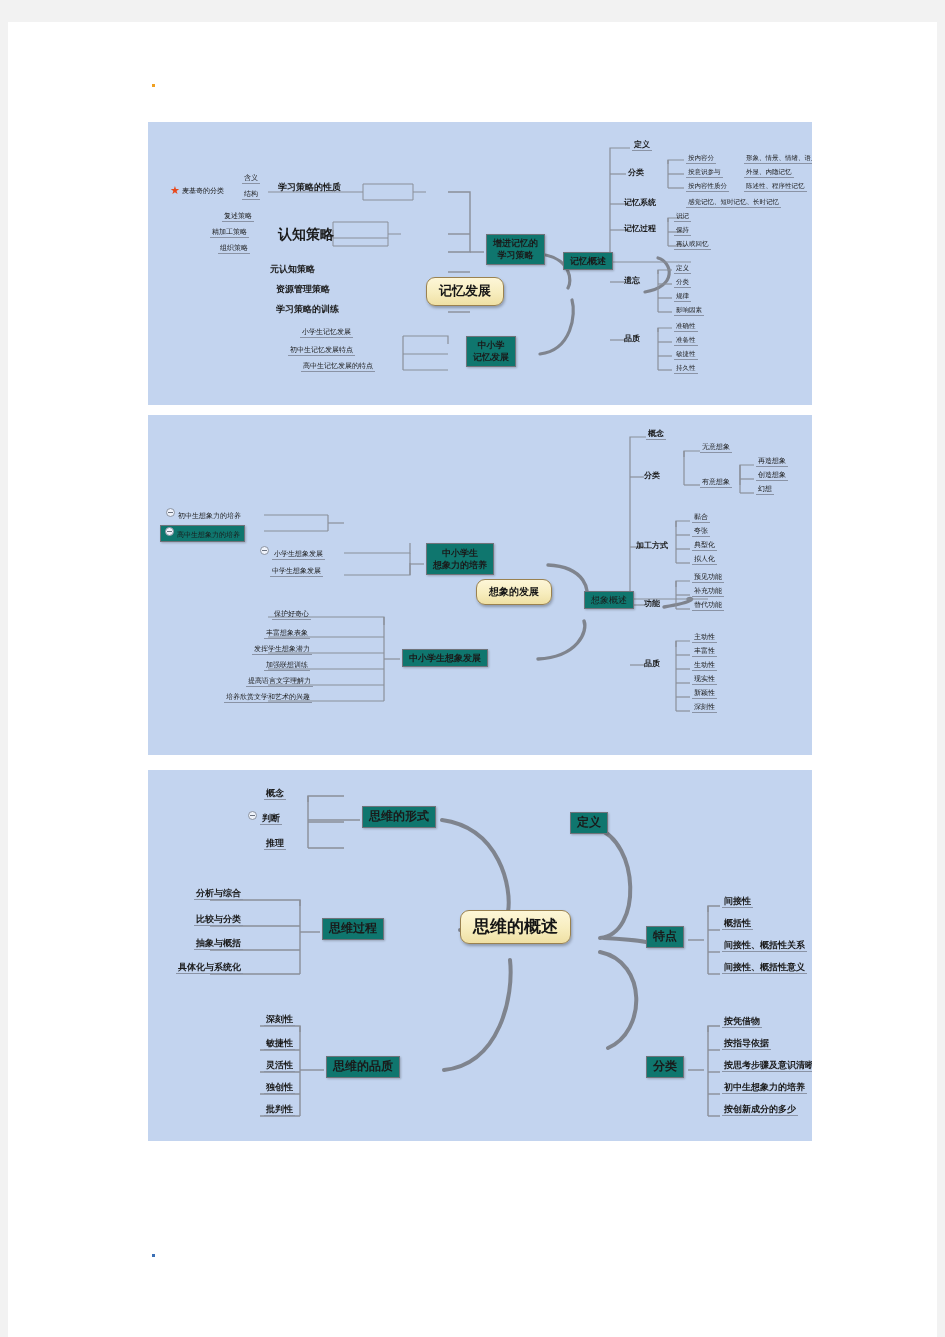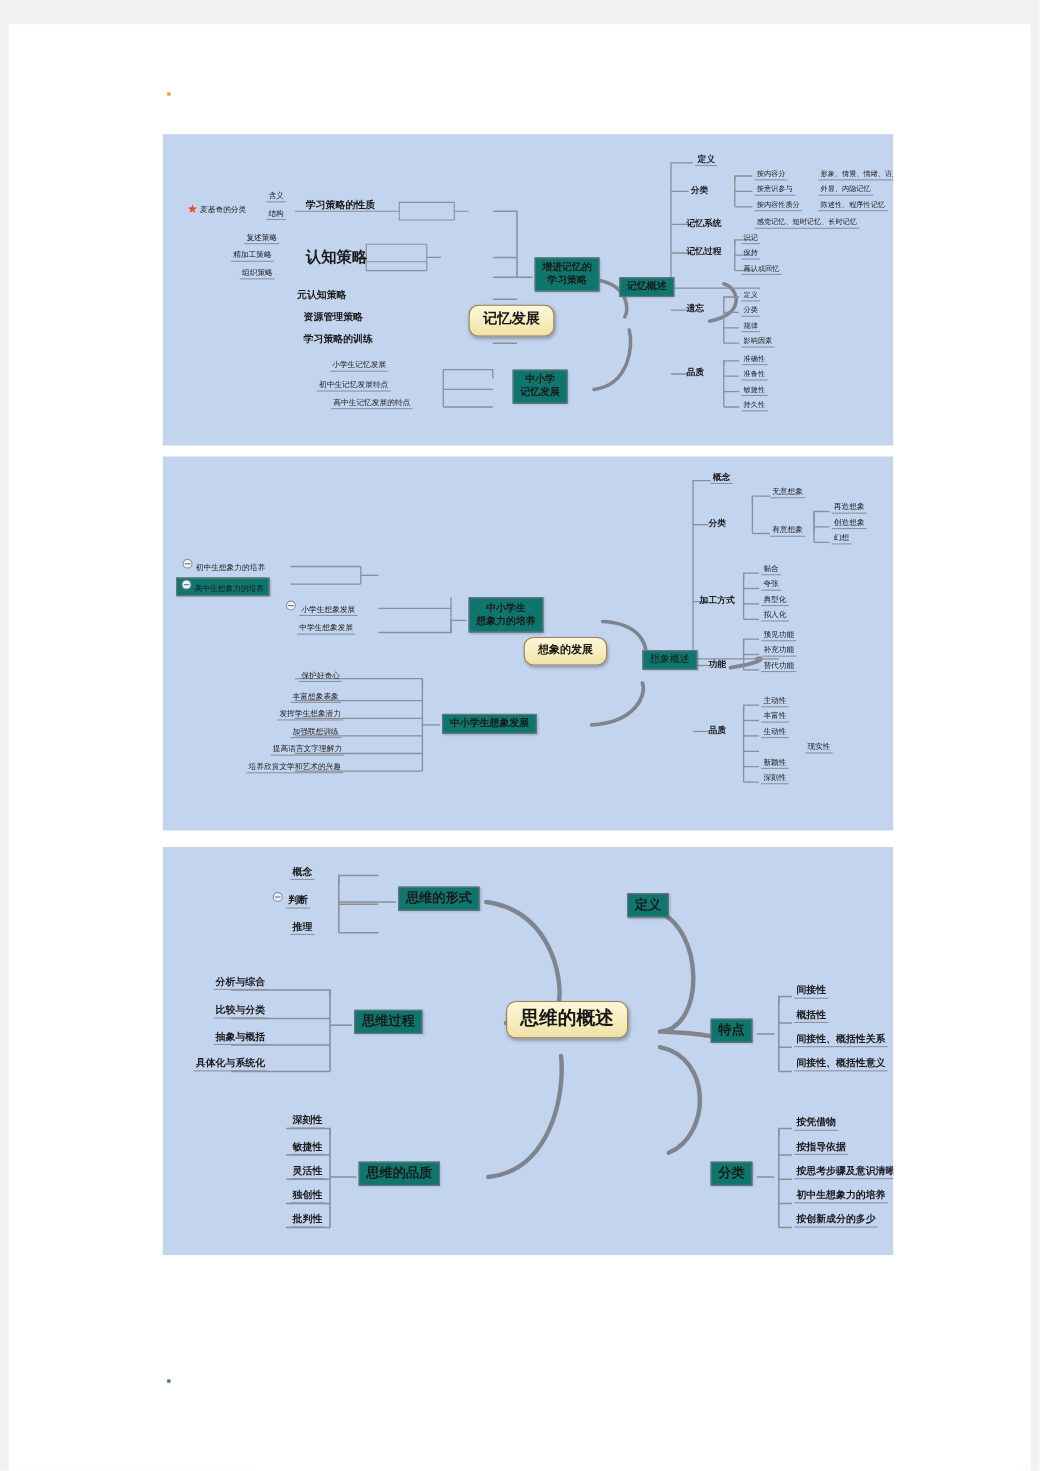--- a/index.html
+++ b/index.html
@@ -304,21 +304,21 @@
 
     <div class="n bold" style="left:496px;top:184px;font-size:8px;">功能</div>
     <div class="n leaf" style="left:544px;top:158px;font-size:7px;">预见功能</div>
     <div class="n leaf" style="left:544px;top:172px;font-size:7px;">补充功能</div>
     <div class="n leaf" style="left:544px;top:186px;font-size:7px;">替代功能</div>
 
     <div class="n bold" style="left:496px;top:244px;font-size:8px;">品质</div>
     <div class="n leaf" style="left:544px;top:218px;font-size:7px;">主动性</div>
     <div class="n leaf" style="left:544px;top:232px;font-size:7px;">丰富性</div>
     <div class="n leaf" style="left:544px;top:246px;font-size:7px;">生动性</div>
-    <div class="n leaf" style="left:544px;top:260px;font-size:7px;margin-left:40px;">现实性</div>
+    <div class="n leaf" style="left:544px;top:260px;font-size:7px;">现实性</div>
     <div class="n leaf" style="left:544px;top:274px;font-size:7px;">新颖性</div>
     <div class="n leaf" style="left:544px;top:288px;font-size:7px;">深刻性</div>
   </div>
 
   <div class="map map3">
     <svg class="wires" width="664" height="371">
       <g fill="none" stroke="#8a8f99" stroke-width="1.4">
         <path d="M160,32 L160,26 L196,26"></path>
         <path d="M160,52 L196,52"></path>
         <path d="M160,78 L196,78"></path>

